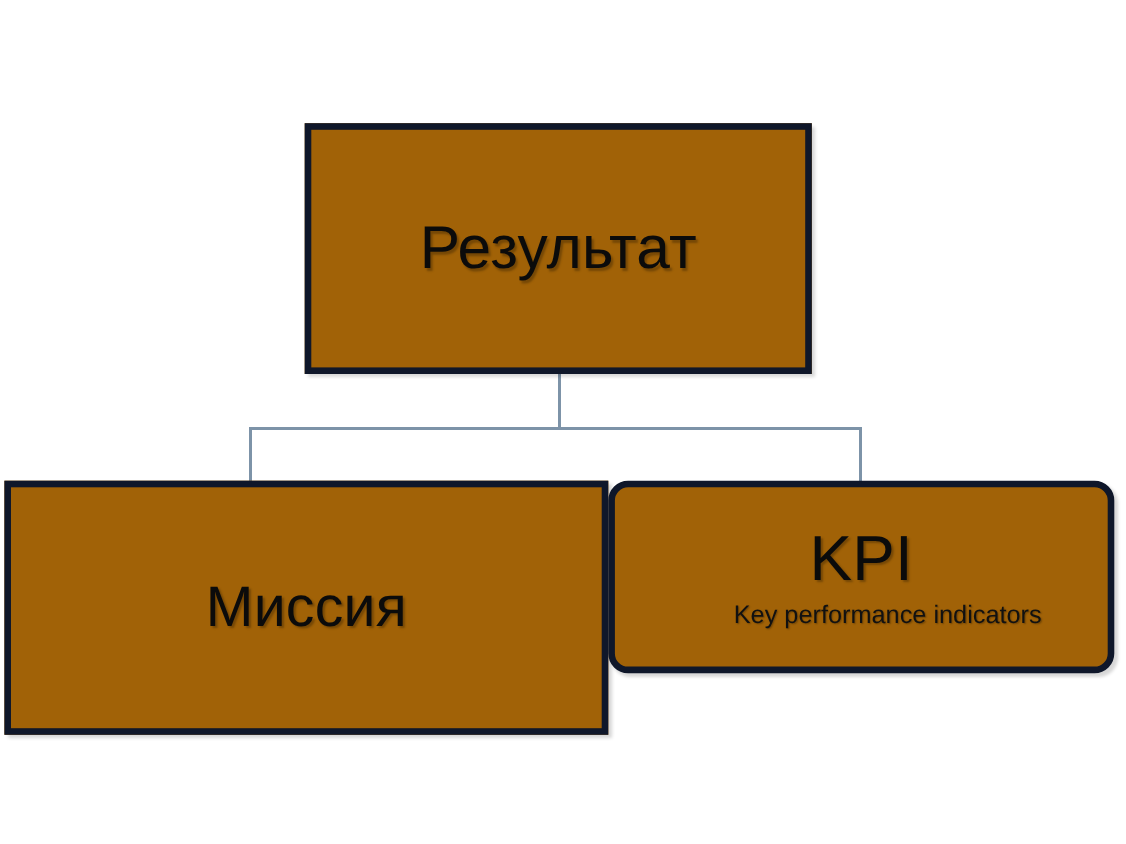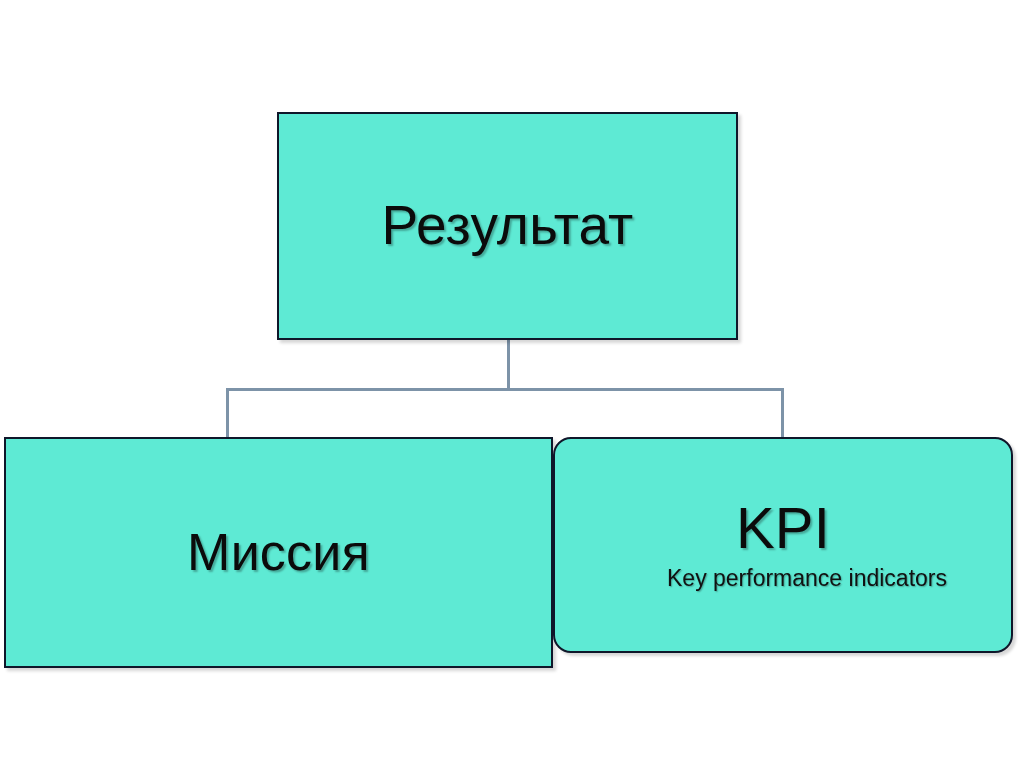--- a/index.html
+++ b/index.html
@@ -30,22 +30,22 @@
     top: 0;
     width: 1024px;
     height: 767px;
     pointer-events: none;
   }
 
   
   .node {
     position: absolute;
     box-sizing: border-box;
-    background: #5eead4;
-    border: 2px solid #0f172a;
+    background: #a16207;
+    border: 6px solid #0f172a;
     box-shadow: 3px 3px 3px rgba(0,0,0,0.16);
     display: flex;
     flex-direction: column;
     align-items: center;
     justify-content: center;
     text-align: center;
     padding: 6px 10px;
   }
 
   .node-title {
@@ -82,21 +82,21 @@
     width: 549px;
     height: 231px;
   }
   #node-mission .node-title { font-size: 52px; }
 
   
   #node-kpi {
     left: 553px;
     top: 437px;
     width: 460px;
-    height: 216px;
+    height: 175px;
     justify-content: center;
     border-radius: 18px;
   }
   #node-kpi .node-title { font-size: 58px; margin-bottom: 6px; }
   #node-kpi .node-sub   { font-size: 23px; }
 
 </style>
 </head>
 <body>
 

